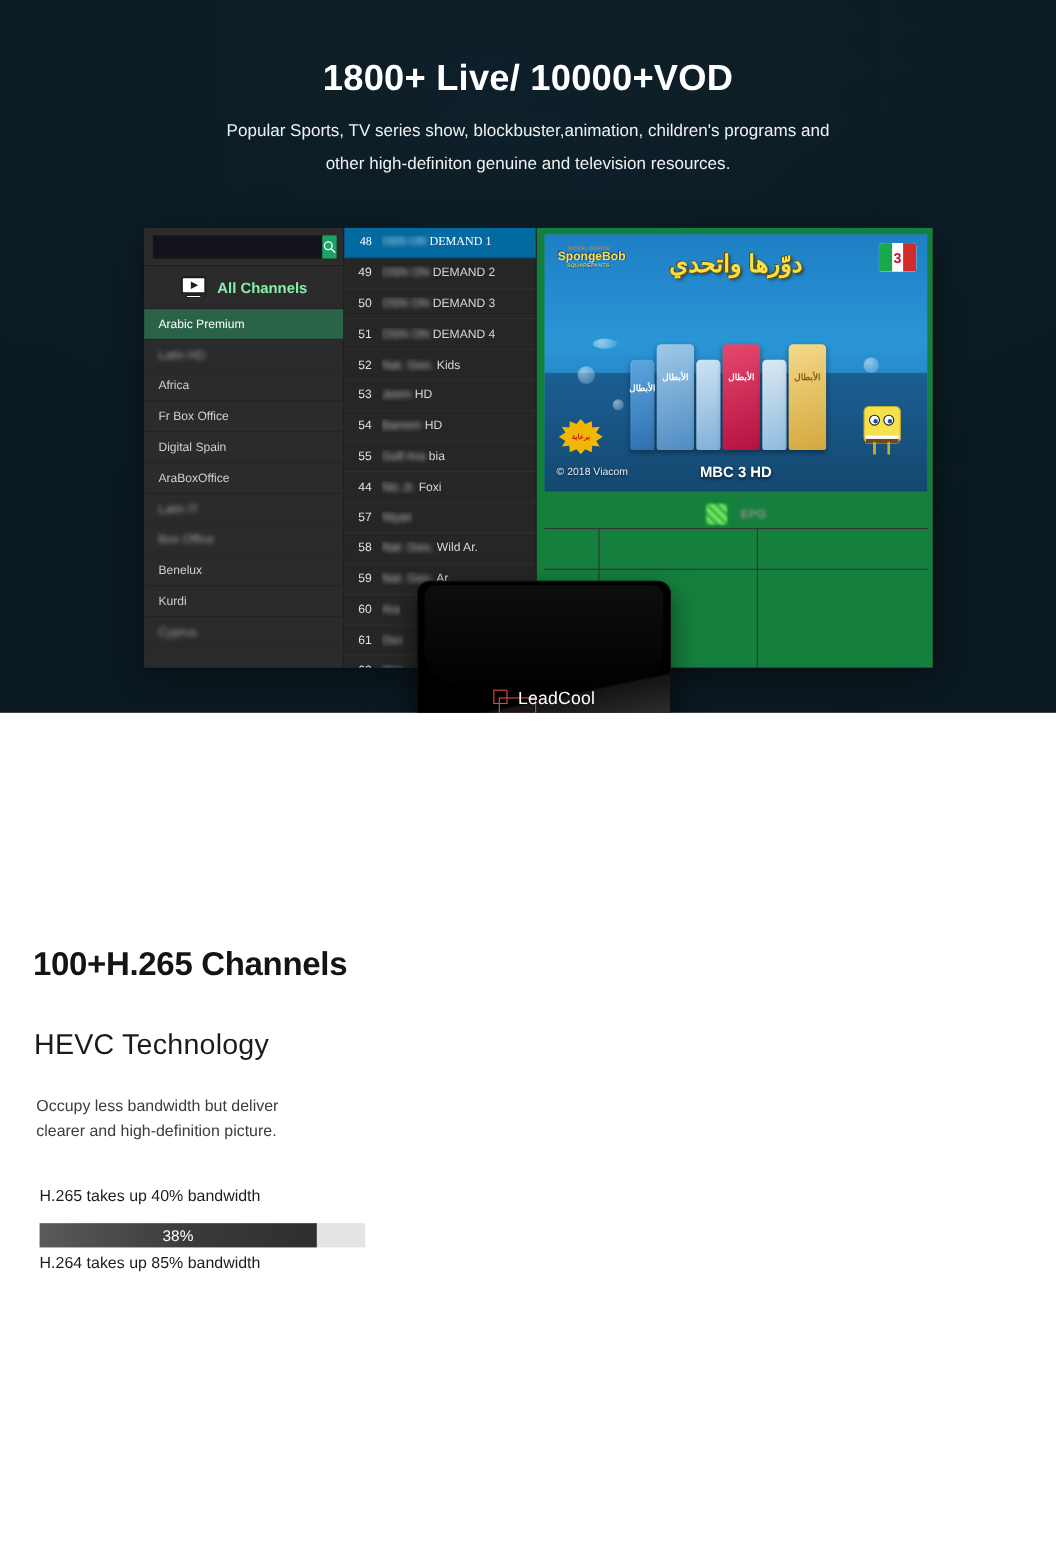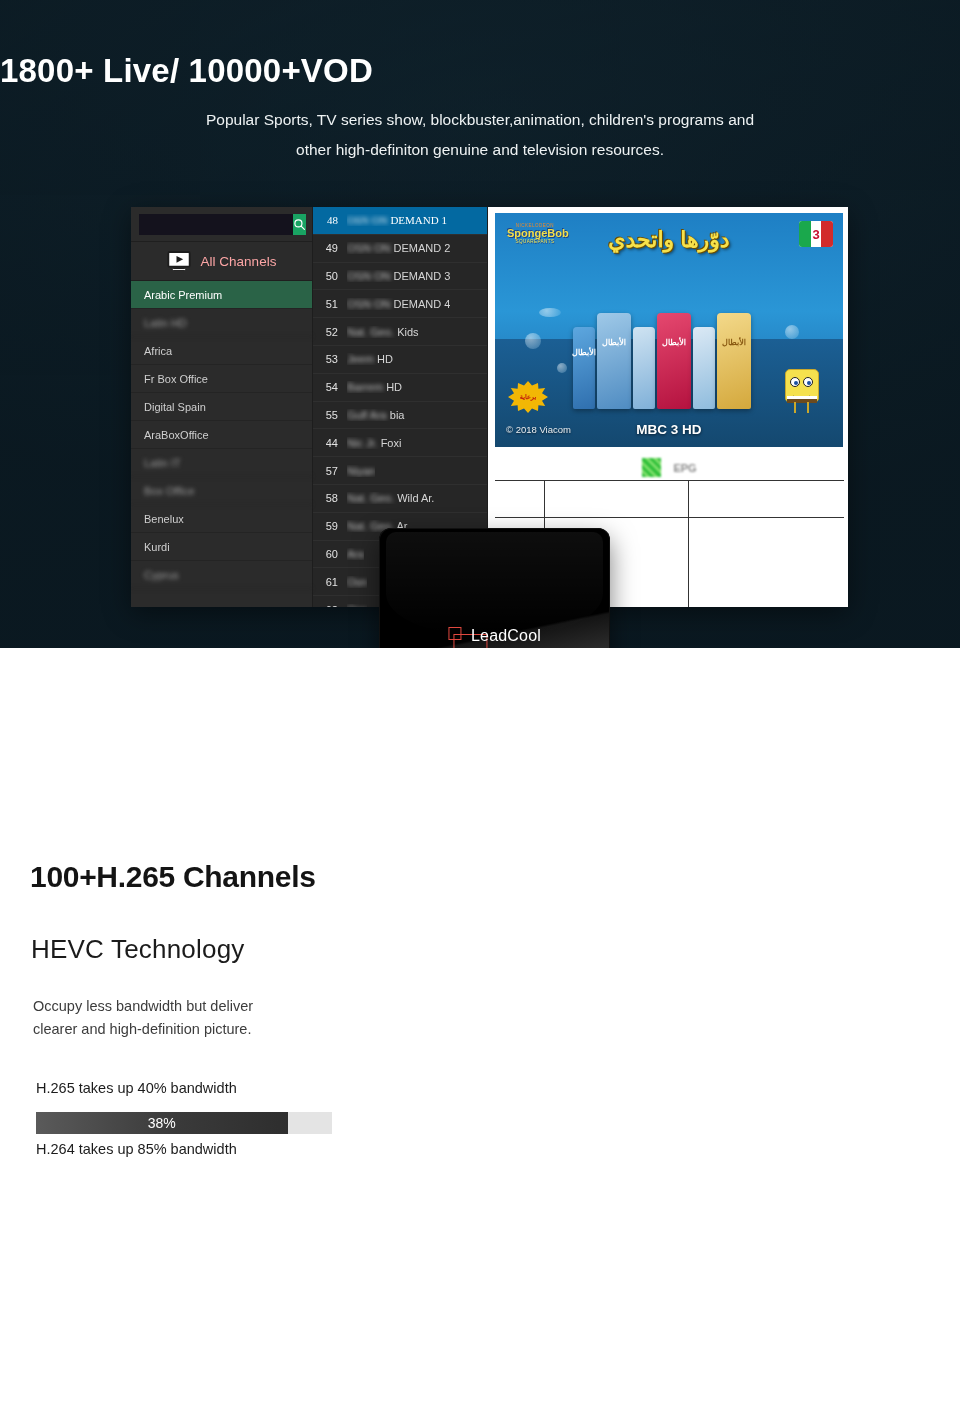--- a/index.html
+++ b/index.html
@@ -29,21 +29,21 @@
     filter:saturate(.35) brightness(.62);
   }
   .hero-veil{
     position:absolute; inset:0;
     background:
       radial-gradient(120% 90% at 50% 18%, rgba(14,32,42,.55), rgba(10,24,32,.88) 70%),
       linear-gradient(180deg, rgba(12,28,38,.55), rgba(12,28,38,.75));
   }
 
   .hero-title{
-    position:absolute; left:0; top:52px; width:960px; 
+    position:absolute; left:0; top:52px; width:960px; text-align:center;
     font-size:33px; font-weight:bold; color:#ffffff; letter-spacing:.2px;
   }
   .hero-sub{
     position:absolute; left:115px; top:105px; width:730px; text-align:center;
     font-size:15.5px; color:#eef2f3; line-height:30px; font-weight:400;
   }
 
   
   .iptv{
     position:absolute; left:131px; top:207px; width:717px; height:400px;
@@ -63,21 +63,21 @@
   }
   .search-btn{
     width:35px; height:21px; background:#19a463; border:none; cursor:pointer;
     display:flex; align-items:center; justify-content:center;
   }
   .all-ch{
     height:40px; display:flex; align-items:center; justify-content:center;
     gap:10px; border-top:1px solid #1f1f1f; border-bottom:1px solid #1f1f1f;
     background:#2b2b2b;
   }
-  .all-ch-label{ color:#fca5a5; font-size:13.5px; font-weight:normal; }
+  .all-ch-label{ color:#86efac; font-size:13.5px; font-weight:bold; }
   .cat{
     height:28px; line-height:28px; padding-left:13px;
     font-size:11px; color:#cfcfcf; border-bottom:1px solid #242424;
     white-space:nowrap; overflow:hidden;
   }
   .cat.sel{ background:#2a6347; color:#ffffff; }
   .cat.blur{ color:#9a9a9a; filter:blur(2.1px); }
 
   
   .chlist{ width:175px; background:#262626; border-right:1px solid #1d1d1d; }
@@ -85,21 +85,21 @@
     height:27.8px; display:flex; align-items:center;
     border-bottom:1px solid #2f2f2f; font-size:11px; color:#d6d6d6;
   }
   .ch.sel{ background:#0369a1; color:#ffffff;font-family:Liberation Serif, serif; }
   .ch-num{ width:34px; text-align:right; padding-right:9px; color:#e2e2e2; }
   .ch.sel .ch-num{ color:#fff; }
   .ch-name{ white-space:nowrap; overflow:hidden; }
   .ch-name b{ filter:blur(2.2px); font-weight:normal; opacity:.85; }
 
   
-  .player{ flex:1; background:#ffffff; position:relative; }
+  .player{ flex:1; background:#15803d; position:relative; }
   .video{
     position:absolute; left:7px; top:6px; width:348px; height:234px;
     background:linear-gradient(180deg,#1e7fc4 0%,#2a96d6 42%,#1a5f9e 100%);
     overflow:hidden;
   }
   .sea-floor{
     position:absolute; left:0; bottom:0; width:100%; height:46%;
     background:linear-gradient(180deg,#1b5f94,#14486f);
   }
   .bubble{ position:absolute; border-radius:50%;

